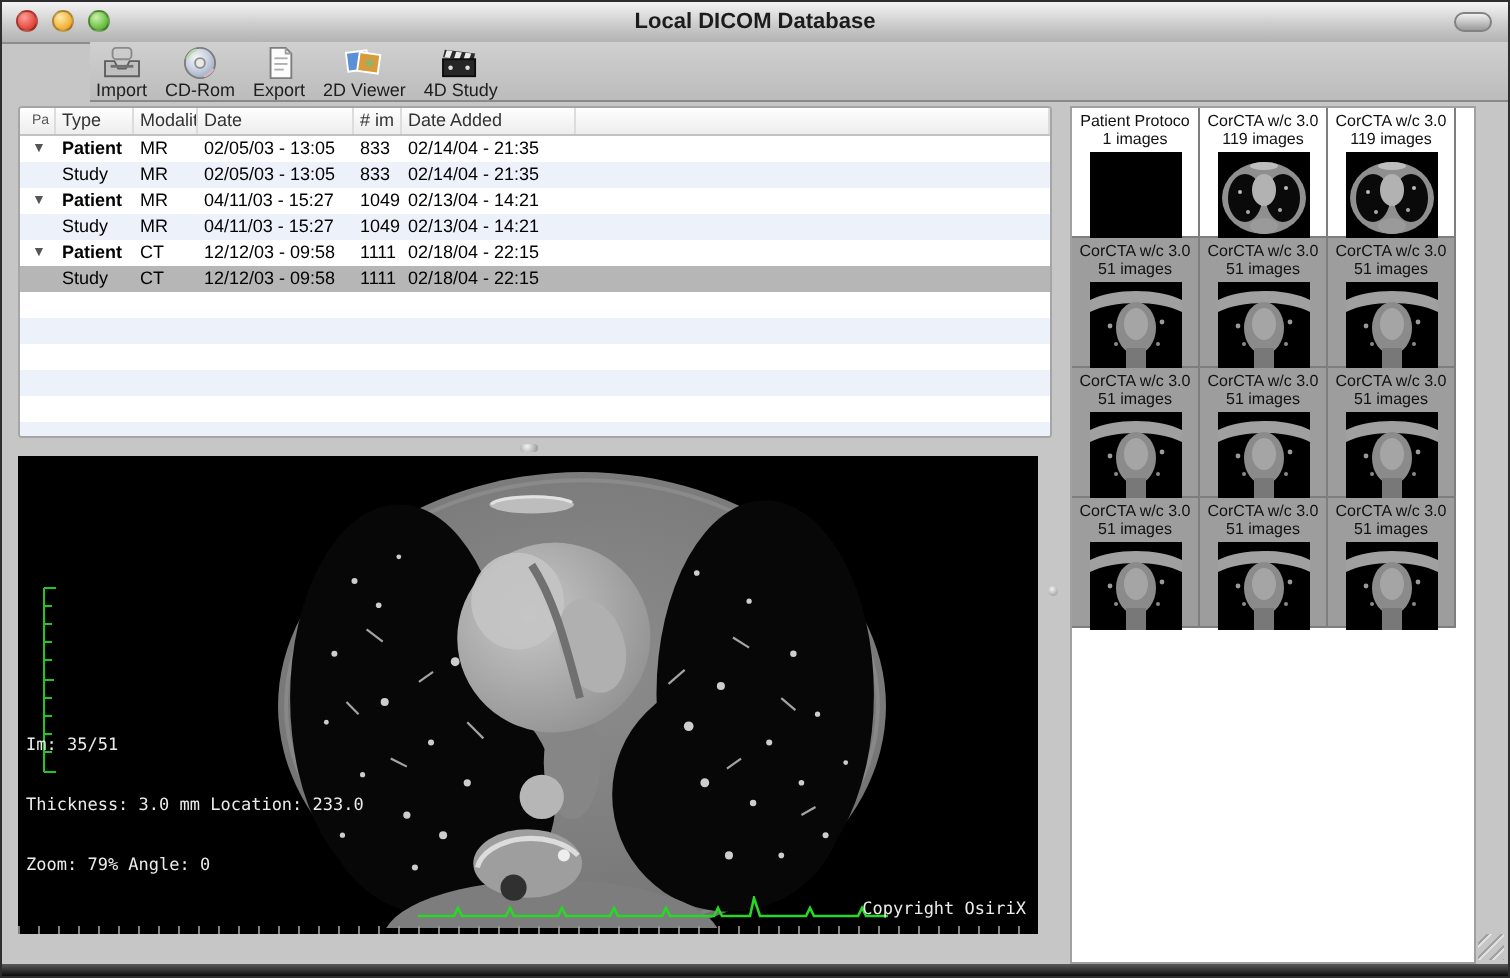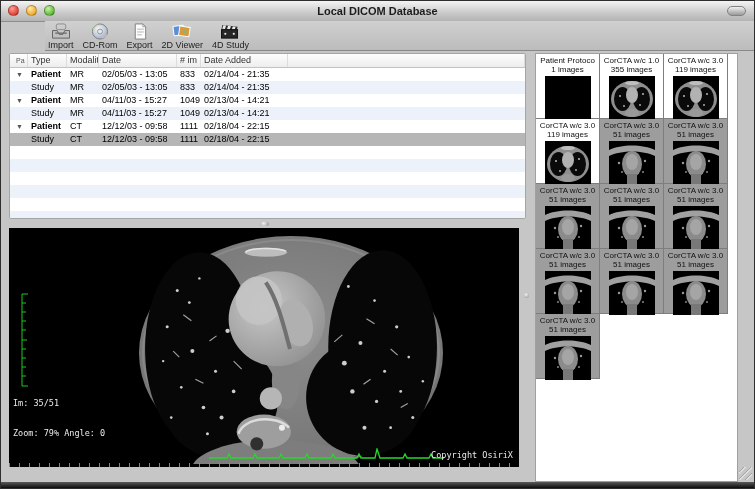--- a/index.html
+++ b/index.html
@@ -356,20 +356,21 @@
           <path d="M3,84 L7,84"></path>
       </g>
     </svg>
 
     <svg class="ecg" viewBox="0 0 235 14">
       <path d="M0,10 L18,10 L20,6 L22,10 L44,10 L46,6 L48,10 L70,10 L72,6 L74,10 L96,10 L98,6 L100,10 L122,10 L124,6 L126,10 L148,10 L150,6 L152,10 L166,10 L168,1 L171,10 L194,10 L196,6 L198,10 L220,10 L222,6 L224,10 L235,10" fill="none" stroke="#27d827" stroke-width="1.3"></path>
     </svg>
 
     <div class="ovl ovl-bl">
       <div>Im: 35/51</div>
+      <div>Thickness: 3.0 mm Location: 233.0</div>
       <div>Zoom: 79% Angle: 0</div>
     </div>
     <div class="ovl ovl-cr">Copyright OsiriX</div>
     <div class="ticks"></div>
   </div>
 
   <div class="slider-row">
     <div class="groove">
       <div class="knob"></div>
     </div>
@@ -381,27 +382,20 @@
 
   <div class="thumb-panel">
     <div class="matrix">
 
       <div class="cell">
         <div class="lbl">Patient Protoco</div>
         <div class="lbl">1 images</div>
         <div class="timg"></div>
       </div>
       <div class="cell">
-        <div class="lbl">CorCTA w/c  1.0</div>
-        <div class="lbl">355 images</div>
-        <svg class="timg">
-            <use href="#sym-ax"></use>
-          </svg>
-      </div>
-      <div class="cell">
         <div class="lbl">CorCTA w/c  3.0</div>
         <div class="lbl">119 images</div>
         <svg class="timg">
             <use href="#sym-ax"></use>
           </svg>
       </div>
       <div class="cell">
         <div class="lbl">CorCTA w/c  3.0</div>
         <div class="lbl">119 images</div>
         <svg class="timg">

